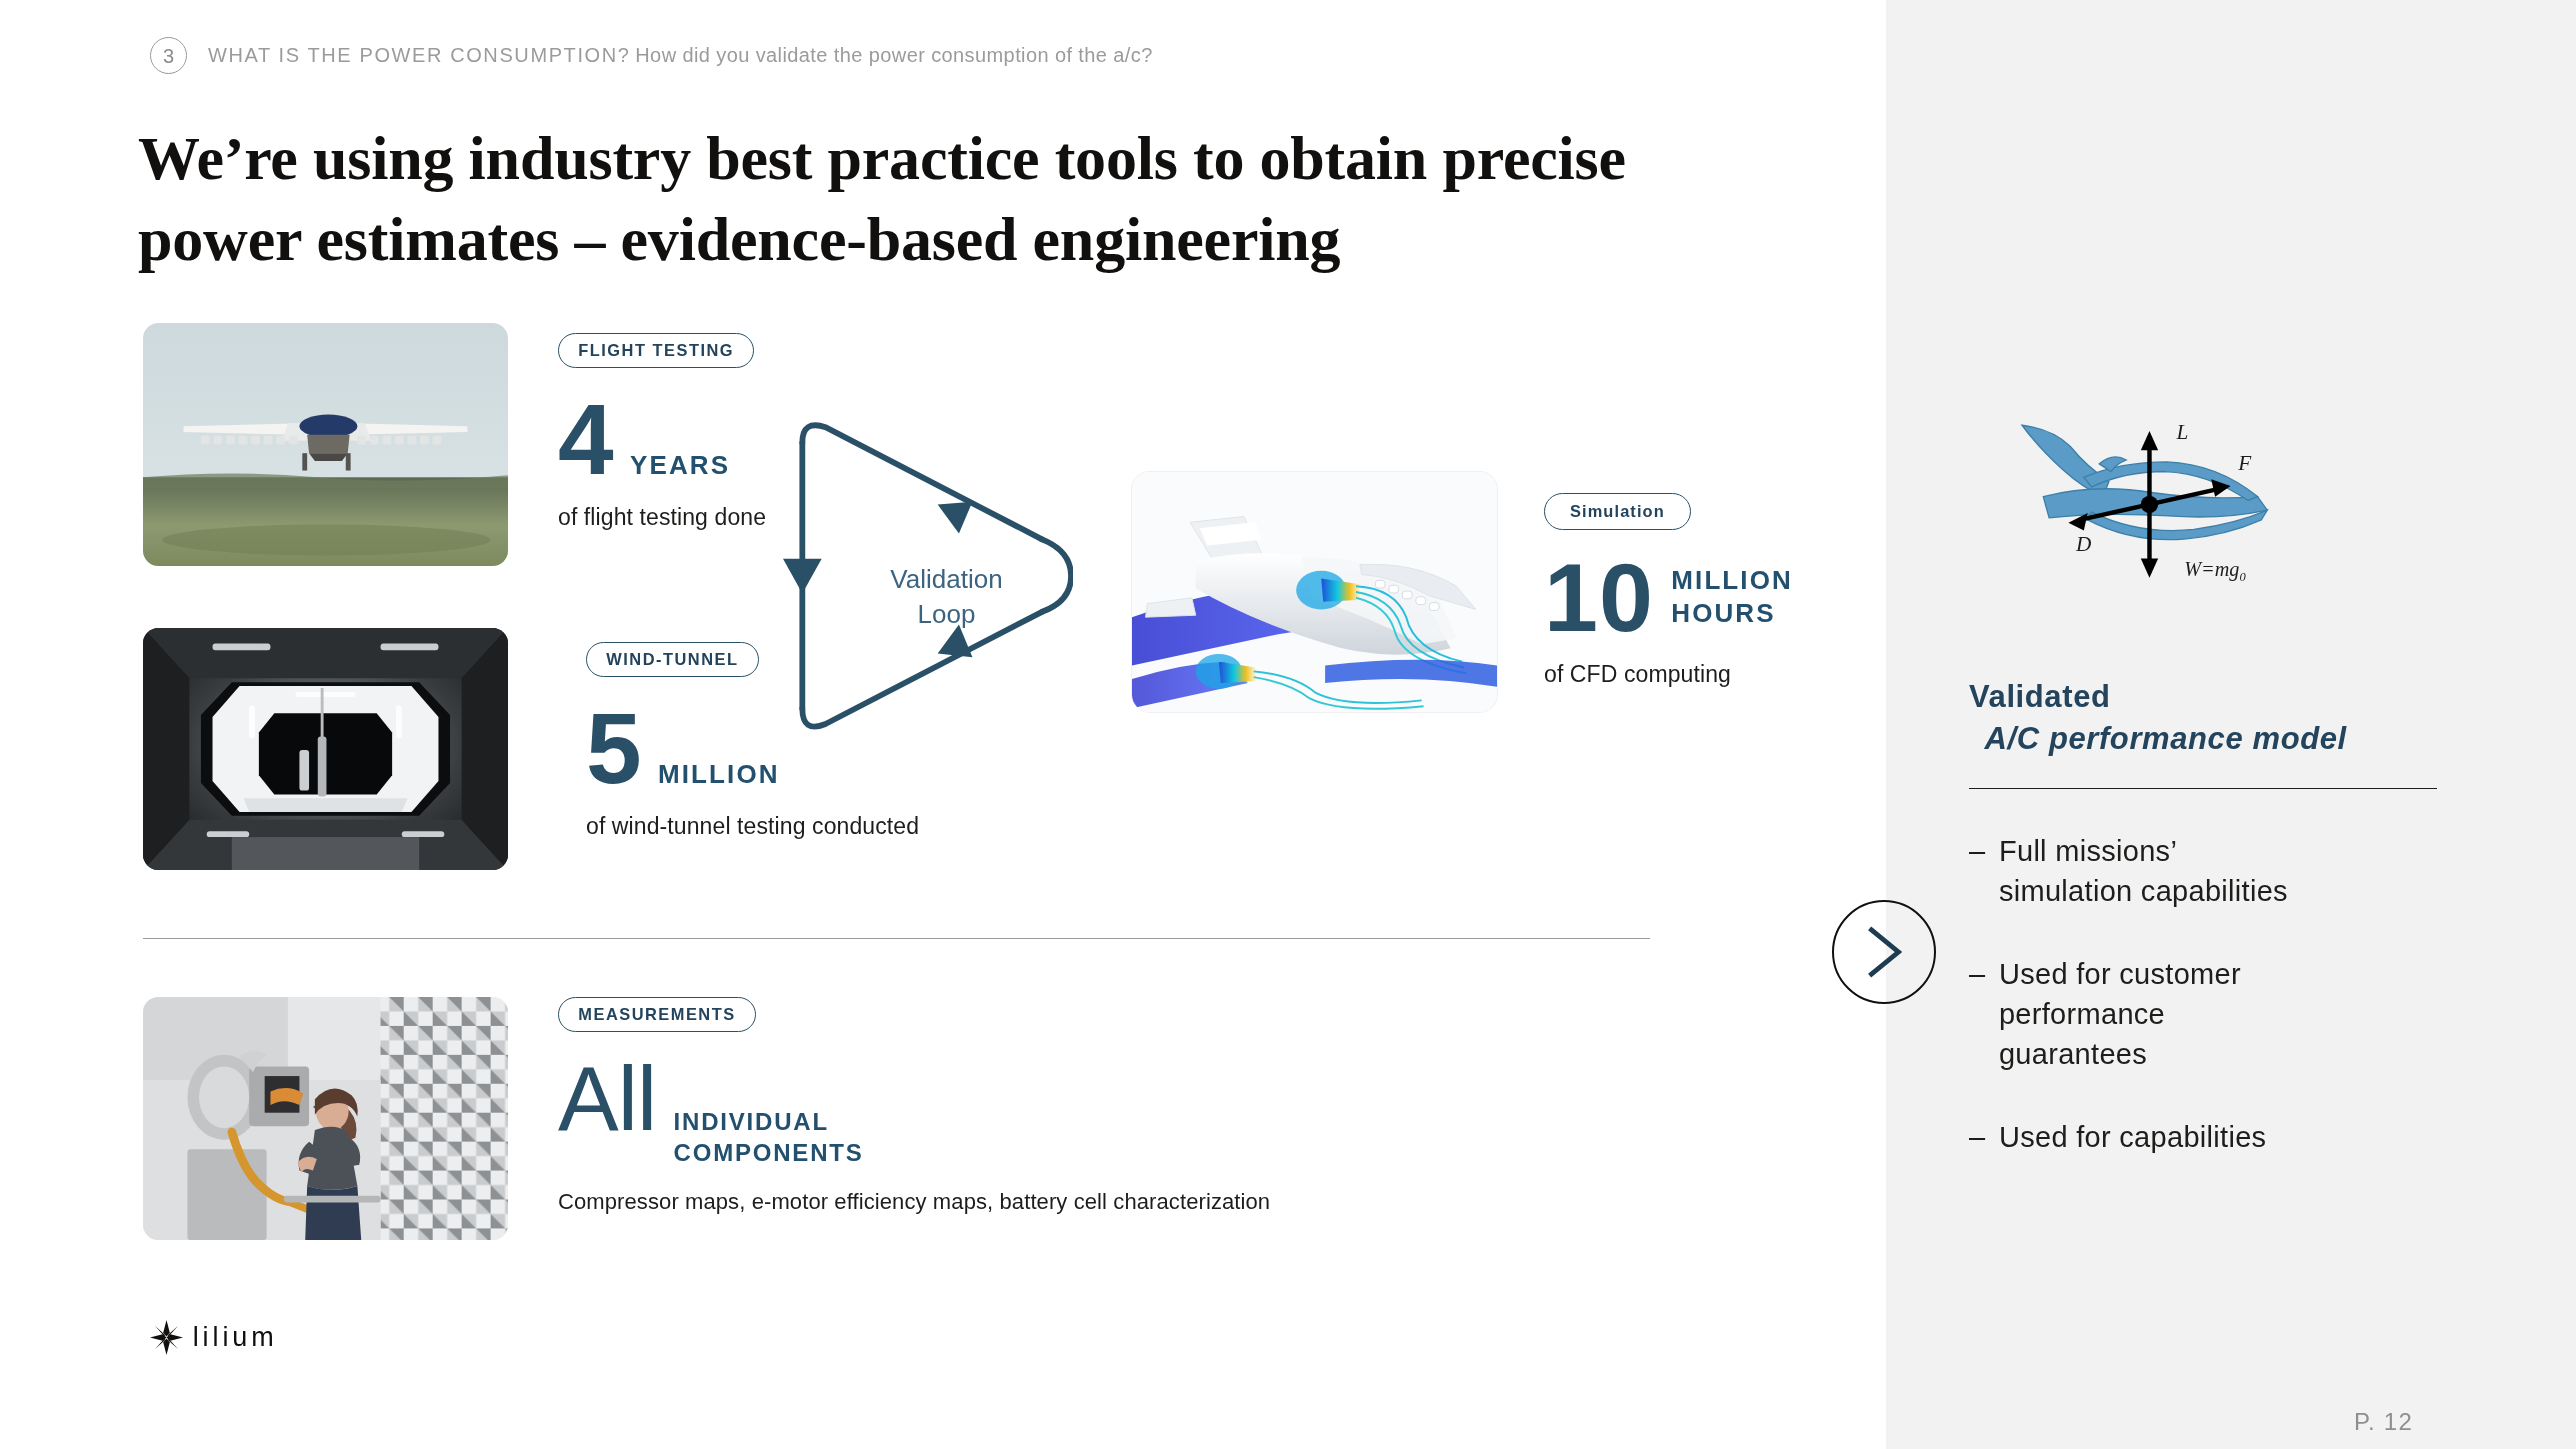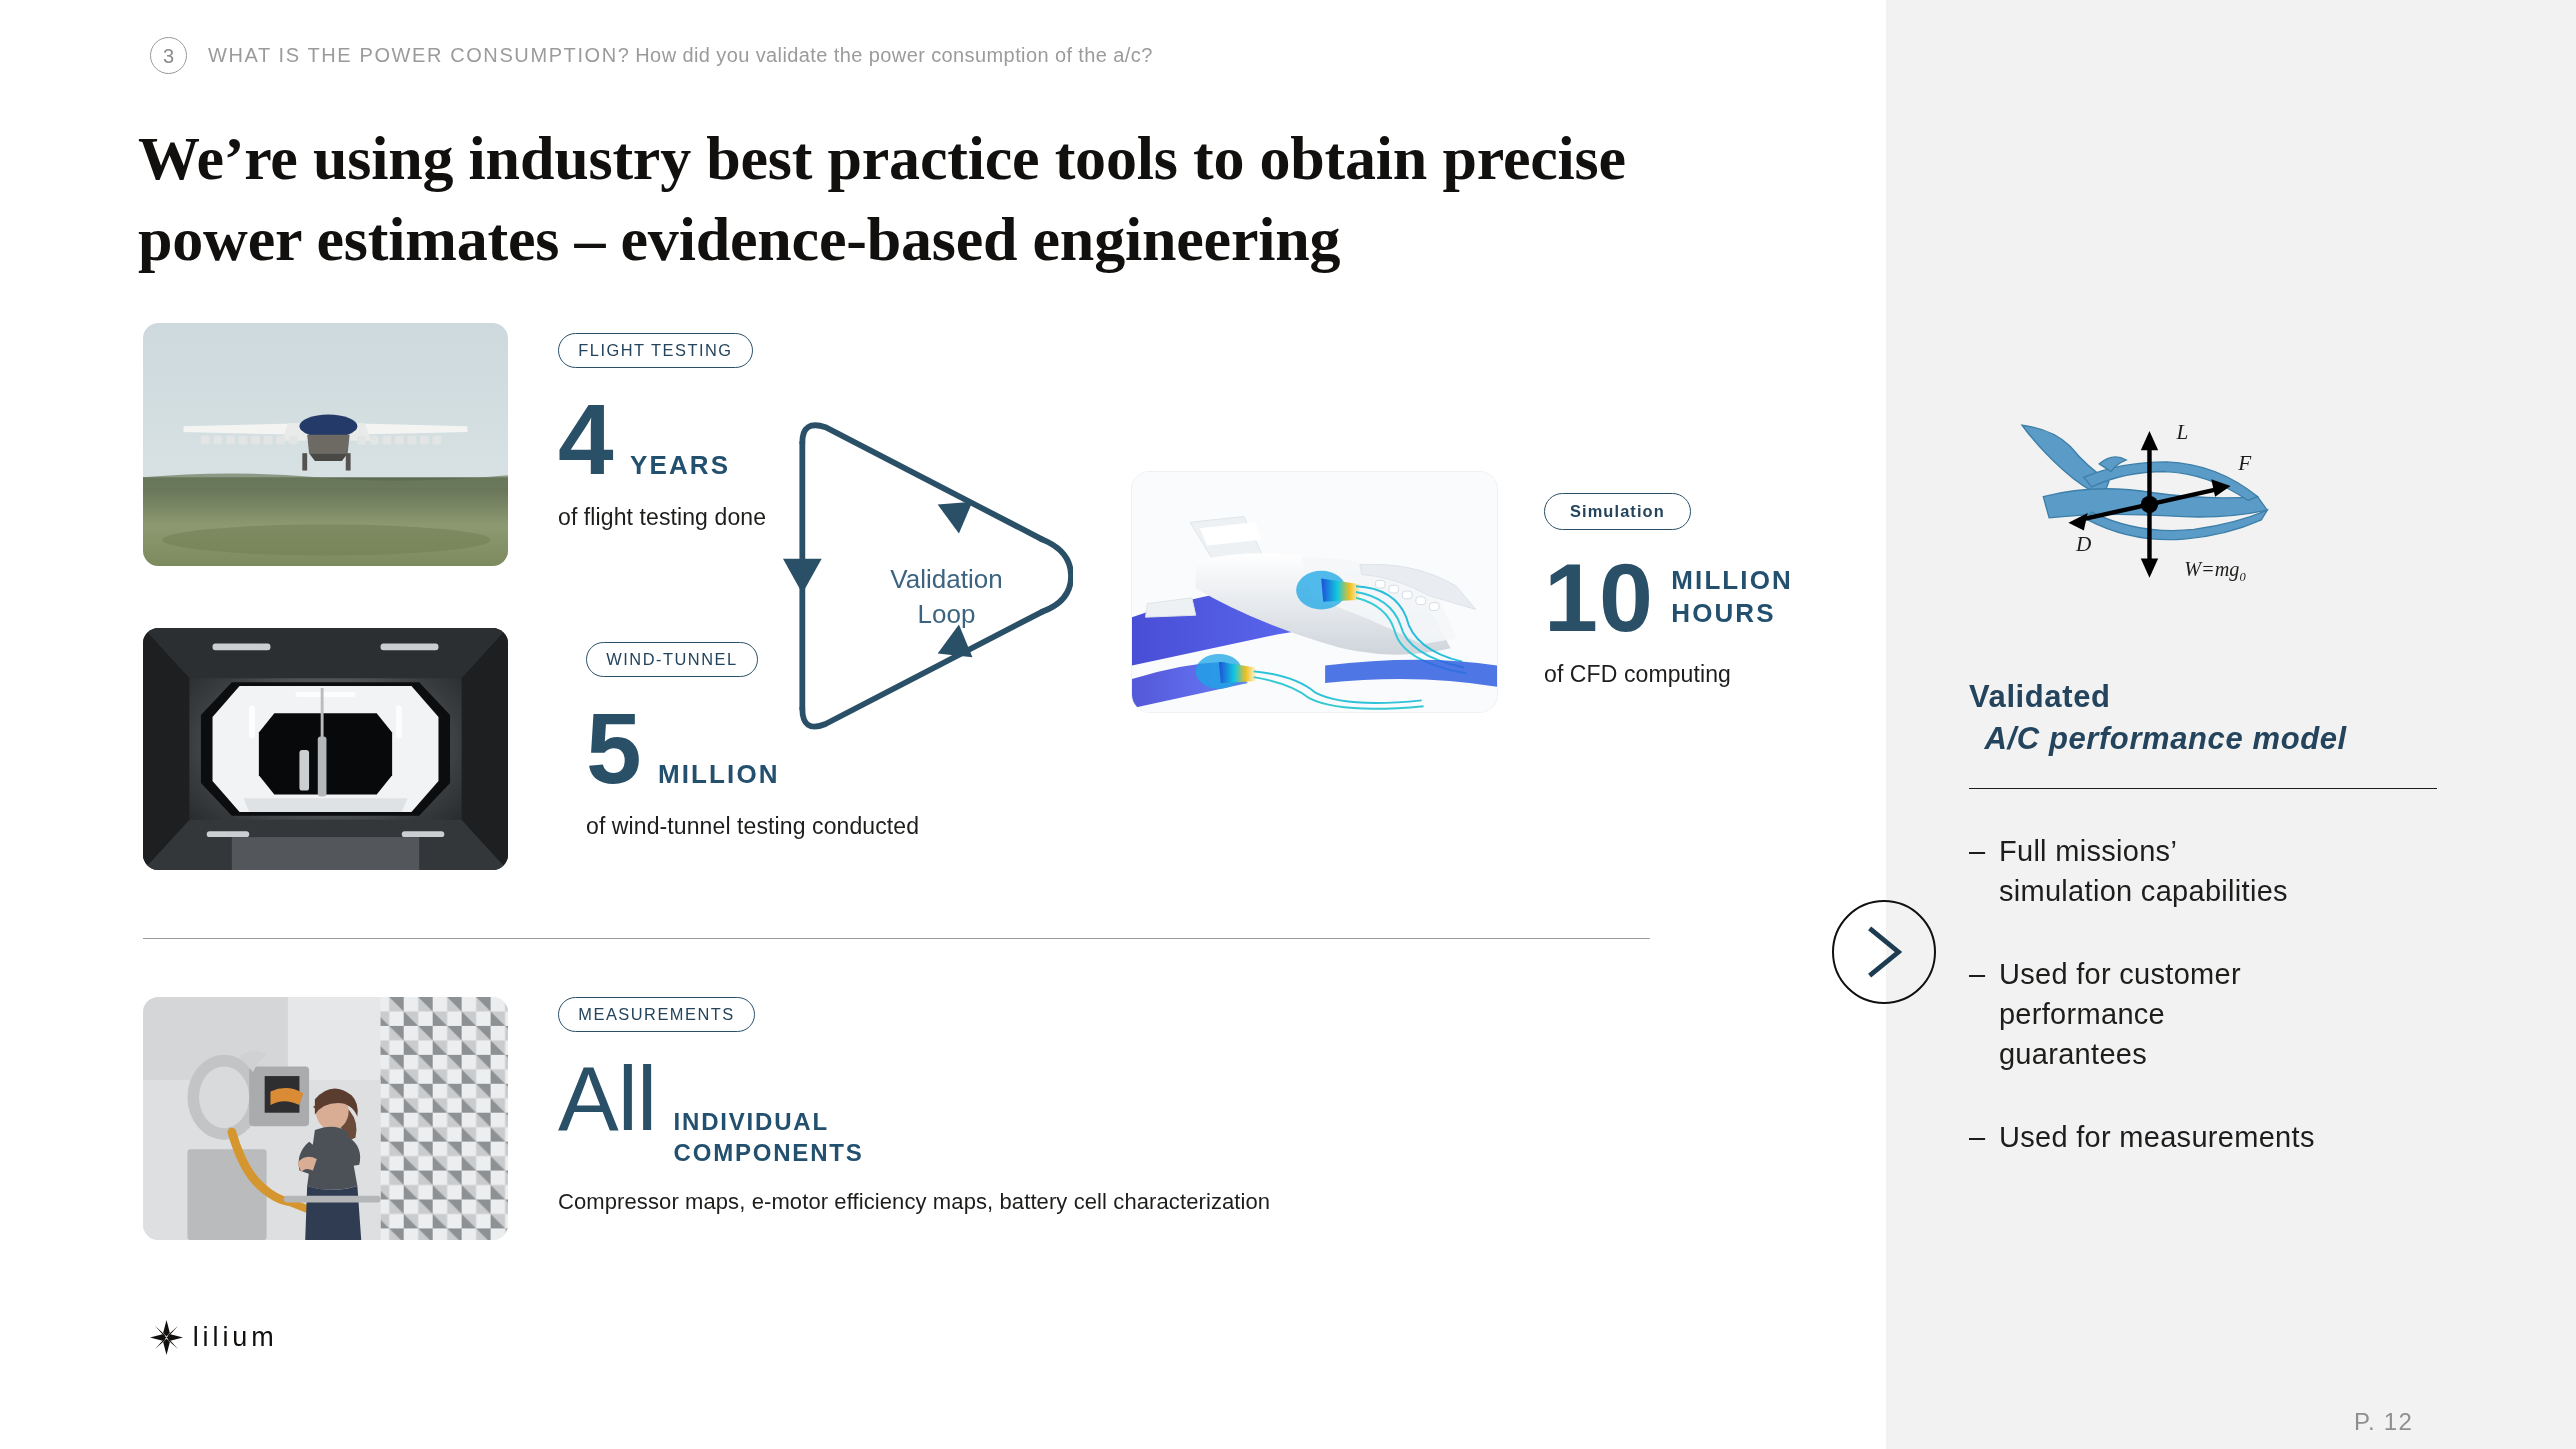--- a/index.html
+++ b/index.html
@@ -85,21 +85,21 @@
   
   .stat { position: absolute; }
 
   .badge {
     display: inline-flex;
     align-items: center;
     justify-content: center;
     border: 1.9px solid #2a5068;
     border-radius: 965px;
     color: #23445c;
-    font-weight: normal;
+    font-weight: bold;
     font-size: 16.4px;
     letter-spacing: 1.5px;
     padding: 7.7px 19.3px 8.7px;
     line-height: 1;
     white-space: nowrap;
   }
   .badge.soft {
     font-weight: bold;
     letter-spacing: 1.1px;
     font-size: 16.4px;
@@ -564,21 +564,21 @@
 simulation capabilities</span>
     </div>
     <div class="bullet">
       <span class="bullet-dash">–</span>
       <span class="bullet-text">Used for customer
 performance
 guarantees</span>
     </div>
     <div class="bullet">
       <span class="bullet-dash">–</span>
-      <span class="bullet-text">Used for measurements</span>
+      <span class="bullet-text">Used for capabilities</span>
     </div>
   </div>
 
   <div class="logo">
     <svg width="33" height="35" viewBox="0 0 34 36">
       <g fill="#12100e">
         <path d="M17 0 L20.4 13 L17 17 L13.6 13 Z"></path>
         <path d="M17 36 L20.4 23 L17 19 L13.6 23 Z"></path>
         <path d="M0 18 L13 14.6 L17 18 L13 21.4 Z"></path>
         <path d="M34 18 L21 14.6 L17 18 L21 21.4 Z"></path>

